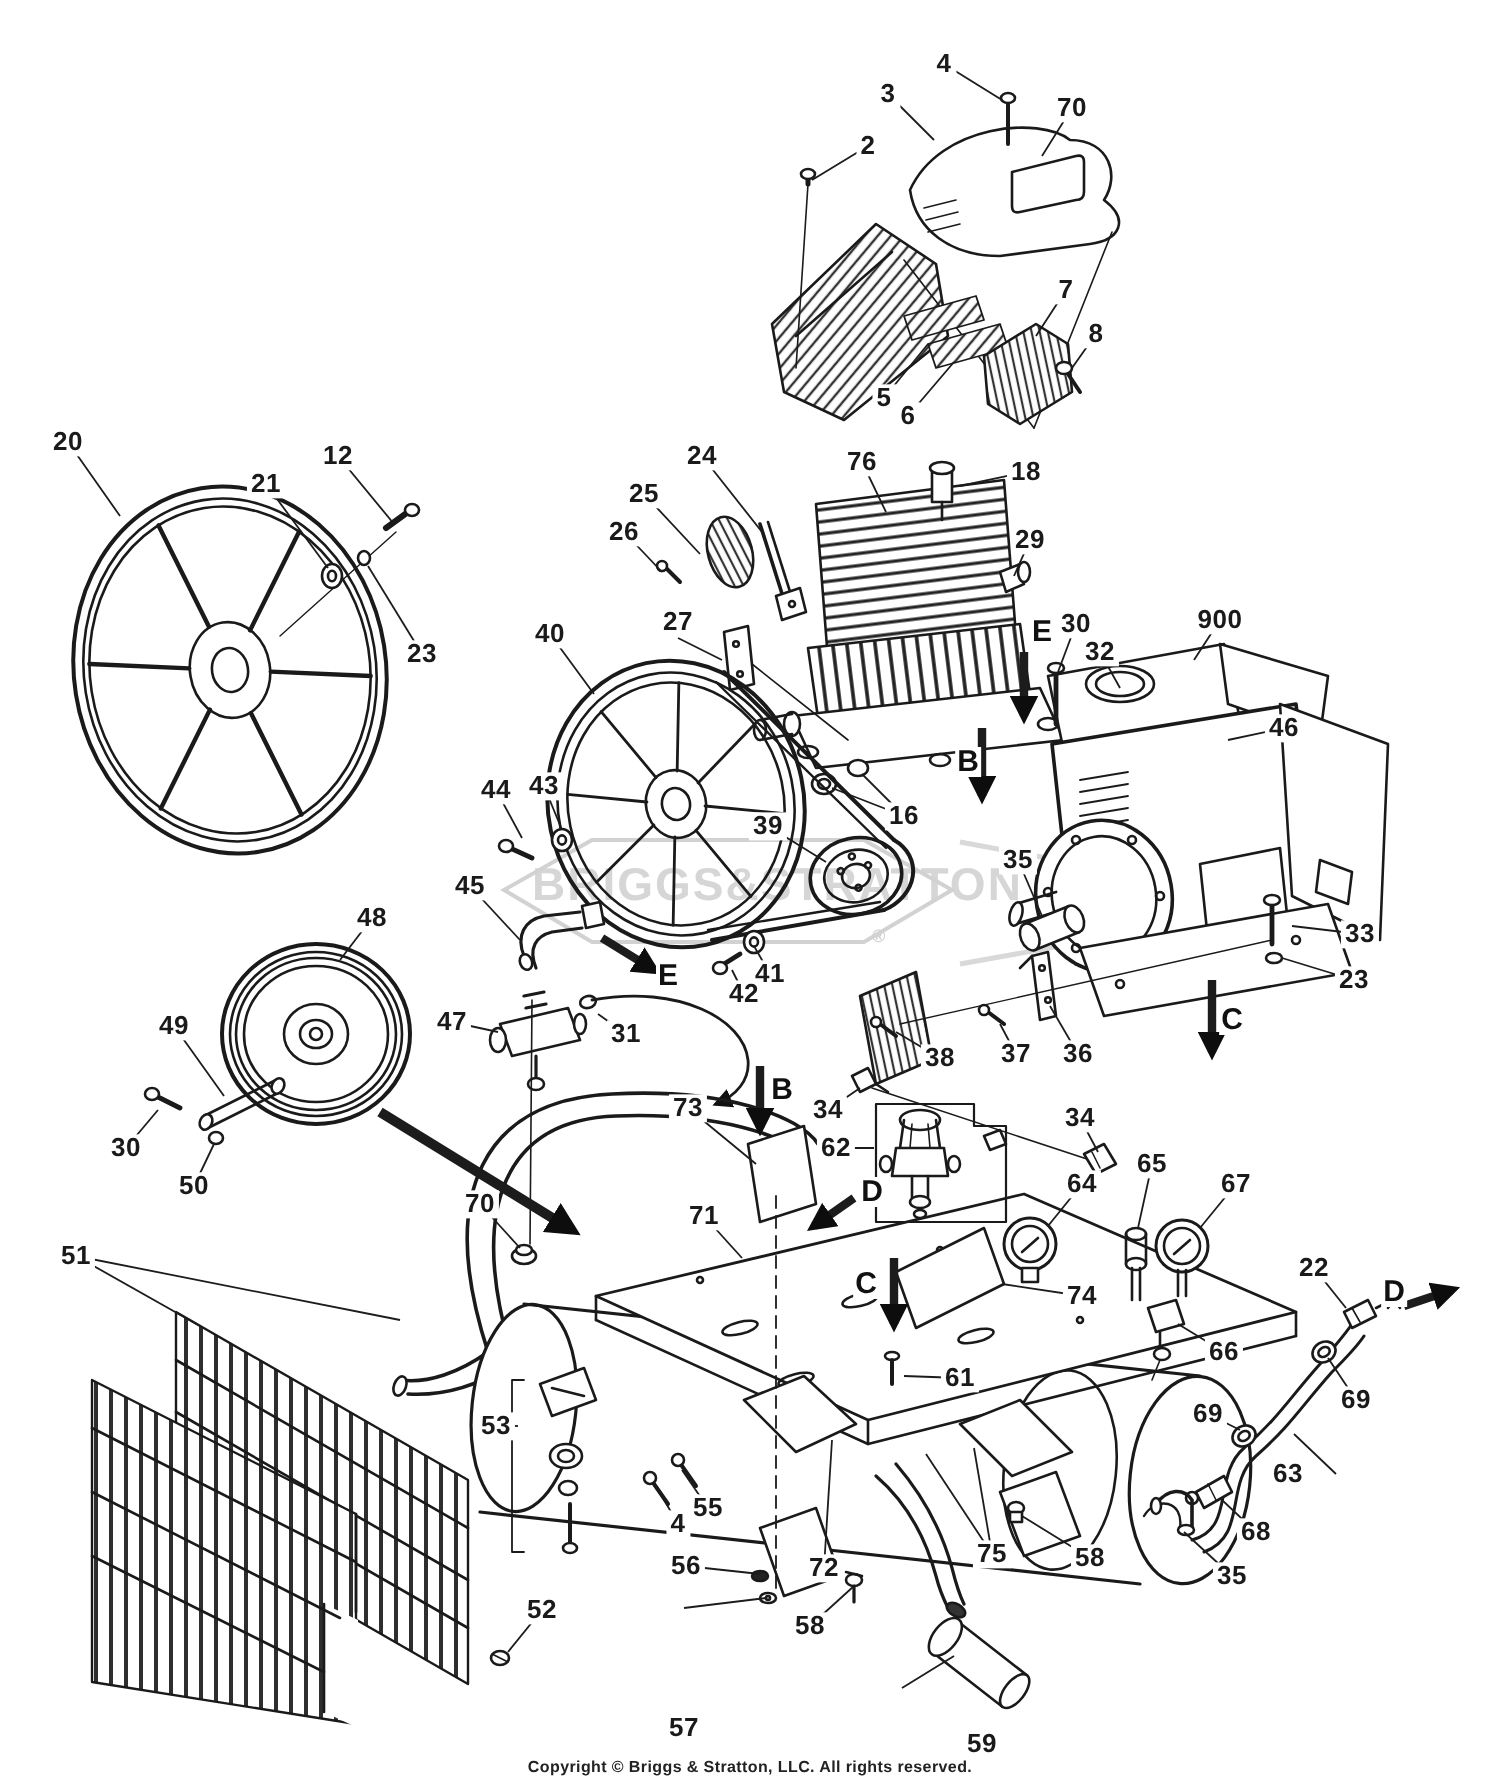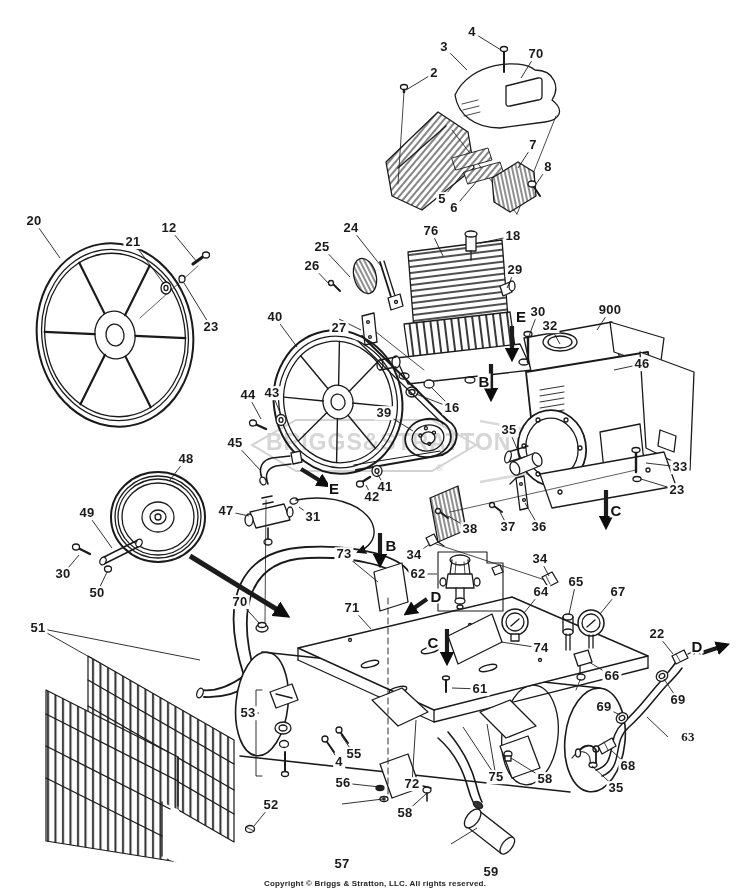--- a/index.html
+++ b/index.html
@@ -514,21 +514,21 @@
       <div class="callout" style="left: 34px; top: 221px;">20</div>
       <div class="callout" style="left: 169px; top: 228px;">12</div>
       <div class="callout" style="left: 133px; top: 242px;">21</div>
       <div class="callout" style="left: 211px; top: 327px;">23</div>
       <div class="callout" style="left: 351px; top: 228px;">24</div>
       <div class="callout" style="left: 322px; top: 247px;">25</div>
       <div class="callout" style="left: 312px; top: 266px;">26</div>
       <div class="callout" style="left: 431px; top: 231px;">76</div>
       <div class="callout" style="left: 513px; top: 236px;">18</div>
       <div class="callout" style="left: 515px; top: 270px;">29</div>
-      <div class="callout" style="left: 339px; top: 328px;">27</div>
+      <div class="callout" style="left: 339px; top: 311px;">27</div>
       <div class="callout" style="left: 275px; top: 317px;">40</div>
       <div class="callout" style="left: 452px; top: 408px;">16</div>
       <div class="callout" style="left: 538px; top: 312px;">30</div>
       <div class="callout" style="left: 550px; top: 326px;">32</div>
       <div class="callout" style="left: 610px; top: 310px;">900</div>
       <div class="callout" style="left: 642px; top: 364px;">46</div>
       <div class="callout" style="left: 509px; top: 430px;">35</div>
       <div class="callout" style="left: 680px; top: 467px;">33</div>
       <div class="callout" style="left: 677px; top: 490px;">23</div>
       <div class="callout" style="left: 470px; top: 529px;">38</div>
@@ -553,21 +553,21 @@
       <div class="callout" style="left: 354px; top: 754px;">55</div>
       <div class="callout" style="left: 343px; top: 783px;">56</div>
       <div class="callout" style="left: 342px; top: 844px; margin-top: 20px;">57</div>
       <div class="callout" style="left: 412px; top: 784px;">72</div>
       <div class="callout" style="left: 405px; top: 813px;">58</div>
       <div class="callout" style="left: 496px; top: 777px;">75</div>
       <div class="callout" style="left: 545px; top: 779px;">58</div>
       <div class="callout" style="left: 451px; top: 872px; margin-left: 40px;">59</div>
       <div class="callout" style="left: 616px; top: 788px;">35</div>
       <div class="callout" style="left: 628px; top: 766px;">68</div>
-      <div class="callout" style="left: 688px; top: 737px; font-family: Liberation Serif, serif;">63</div>
+      <div class="callout" style="left: 644px; top: 737px;">63</div>
       <div class="callout" style="left: 604px; top: 707px;">69</div>
       <div class="callout" style="left: 678px; top: 700px;">69</div>
       <div class="callout" style="left: 657px; top: 634px;">22</div>
       <div class="callout" style="left: 576px; top: 582px;">65</div>
       <div class="callout" style="left: 618px; top: 592px;">67</div>
       <div class="callout" style="left: 612px; top: 676px;">66</div>
       <div class="callout" style="left: 344px; top: 554px;">73</div>
       <div class="callout" style="left: 418px; top: 574px;">62</div>
       <div class="callout" style="left: 414px; top: 555px;">34</div>
       <div class="callout" style="left: 540px; top: 559px;">34</div>

